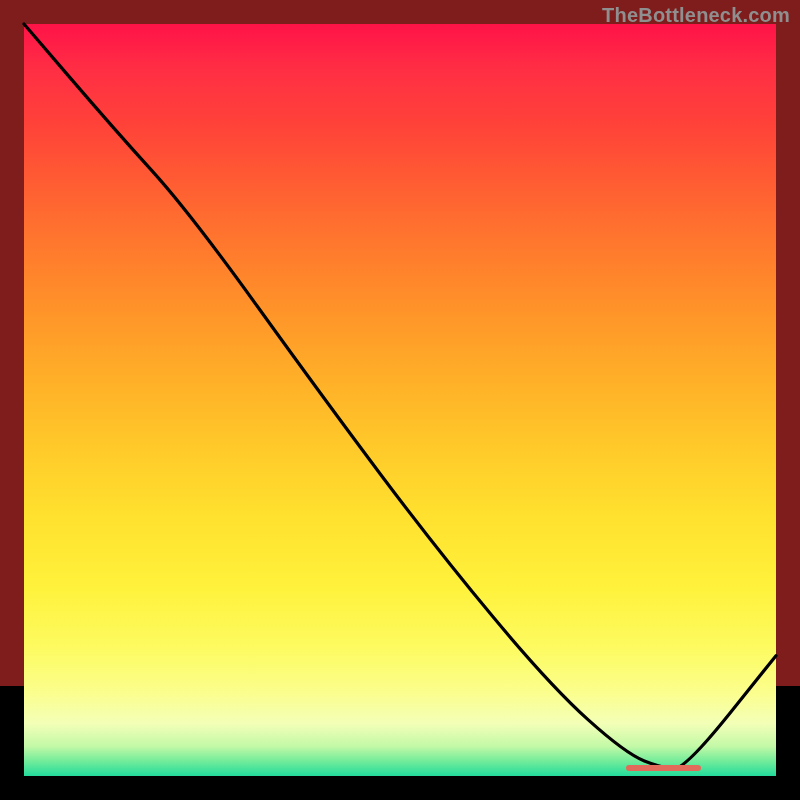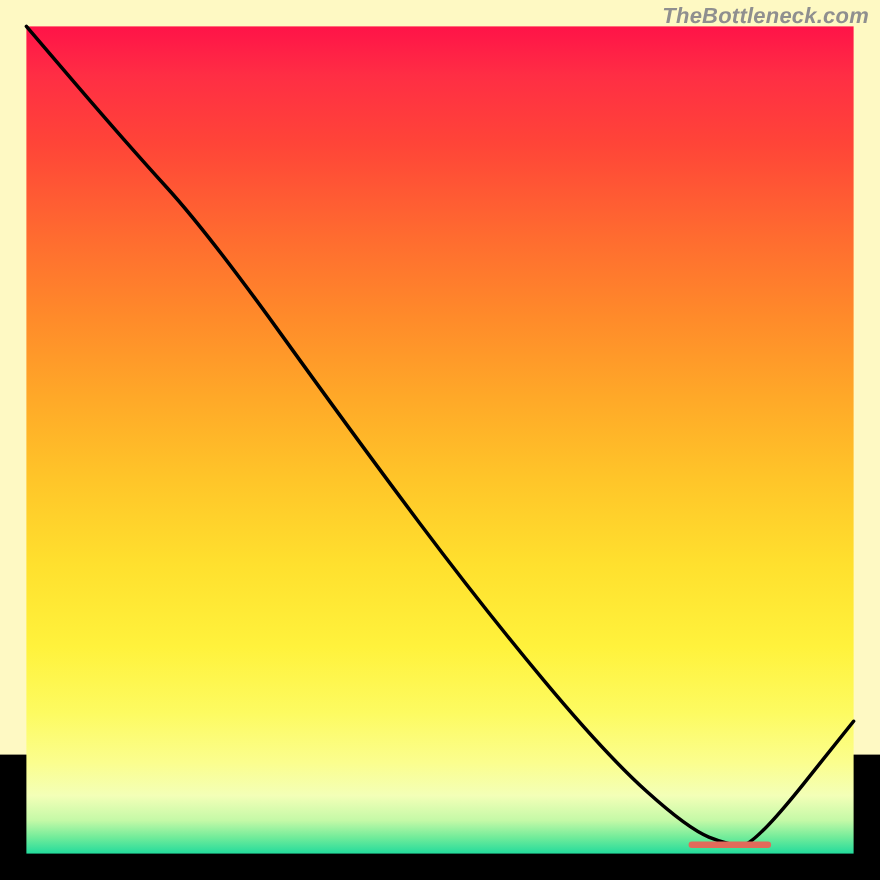--- a/index.html
+++ b/index.html
@@ -8,22 +8,21 @@
     width: 800px;
     height: 800px;
     background: #000;
     font-family: Arial, Helvetica, sans-serif;
     overflow: hidden;
   }
   .frame {
     position: relative;
     width: 800px;
     height: 686px;
-    background: #fef9c3;
-    font-style: italic;
+    background: #7f1d1d;
   }
   .plot {
     position: absolute;
     left: 24px;
     top: 24px;
     width: 752px;
     height: 752px;
     background: linear-gradient(
       to bottom,
       #ff1348 0%,

